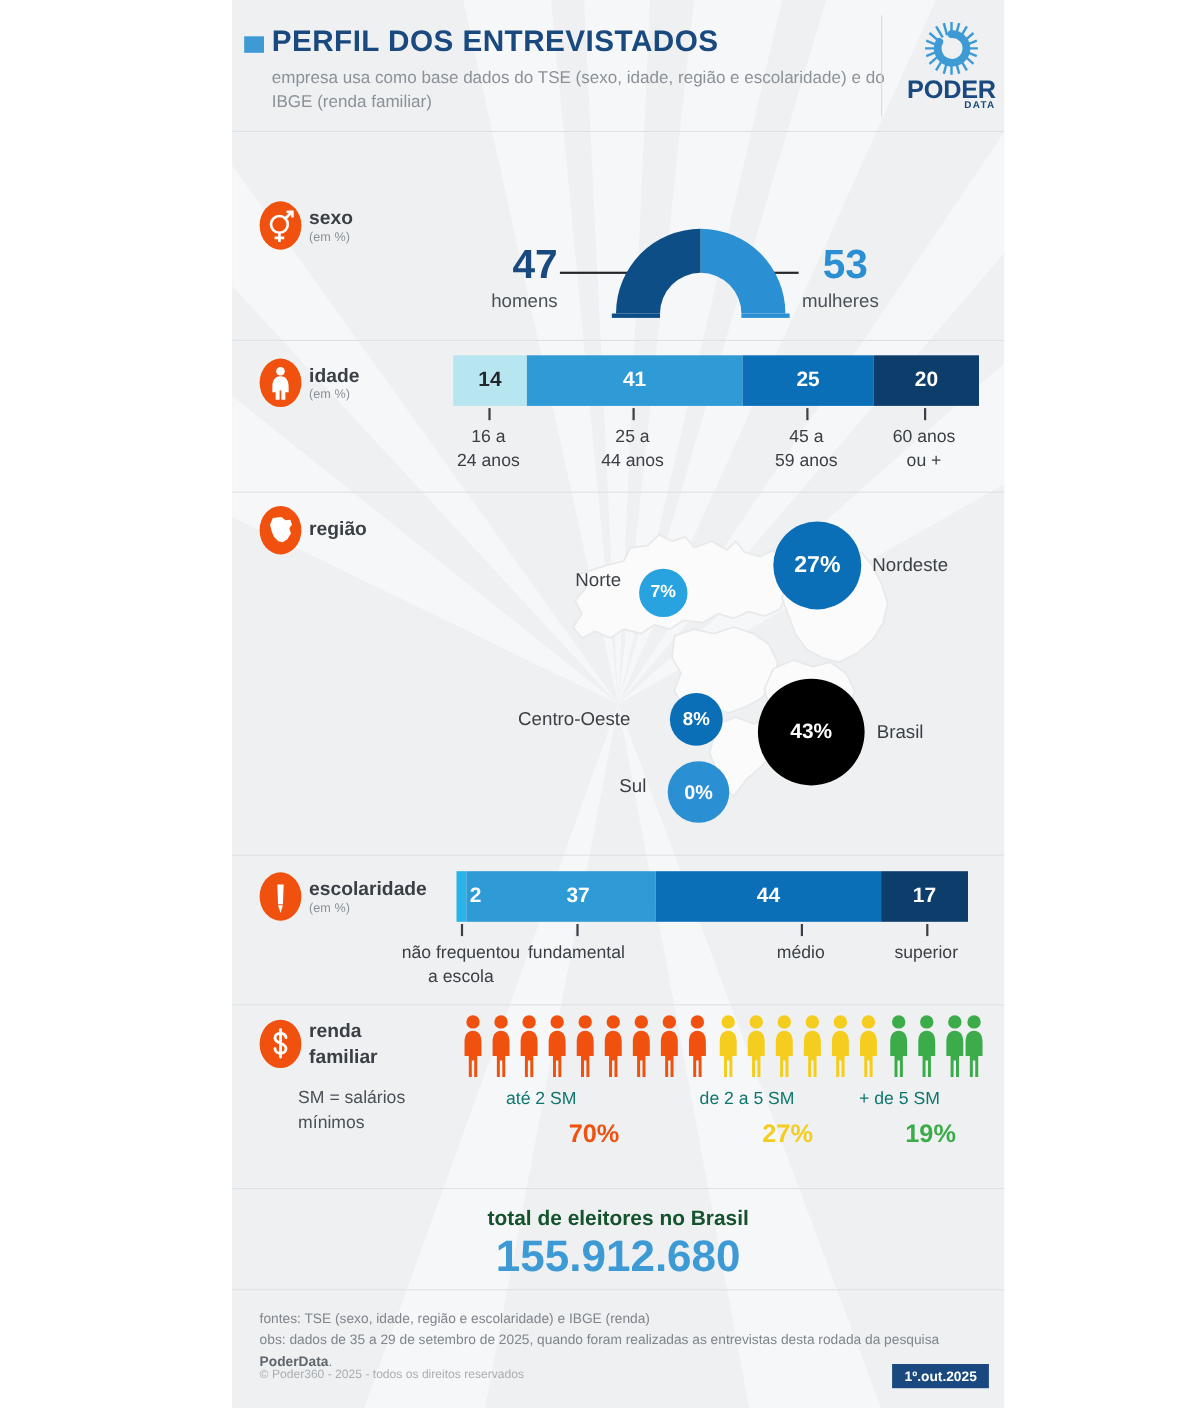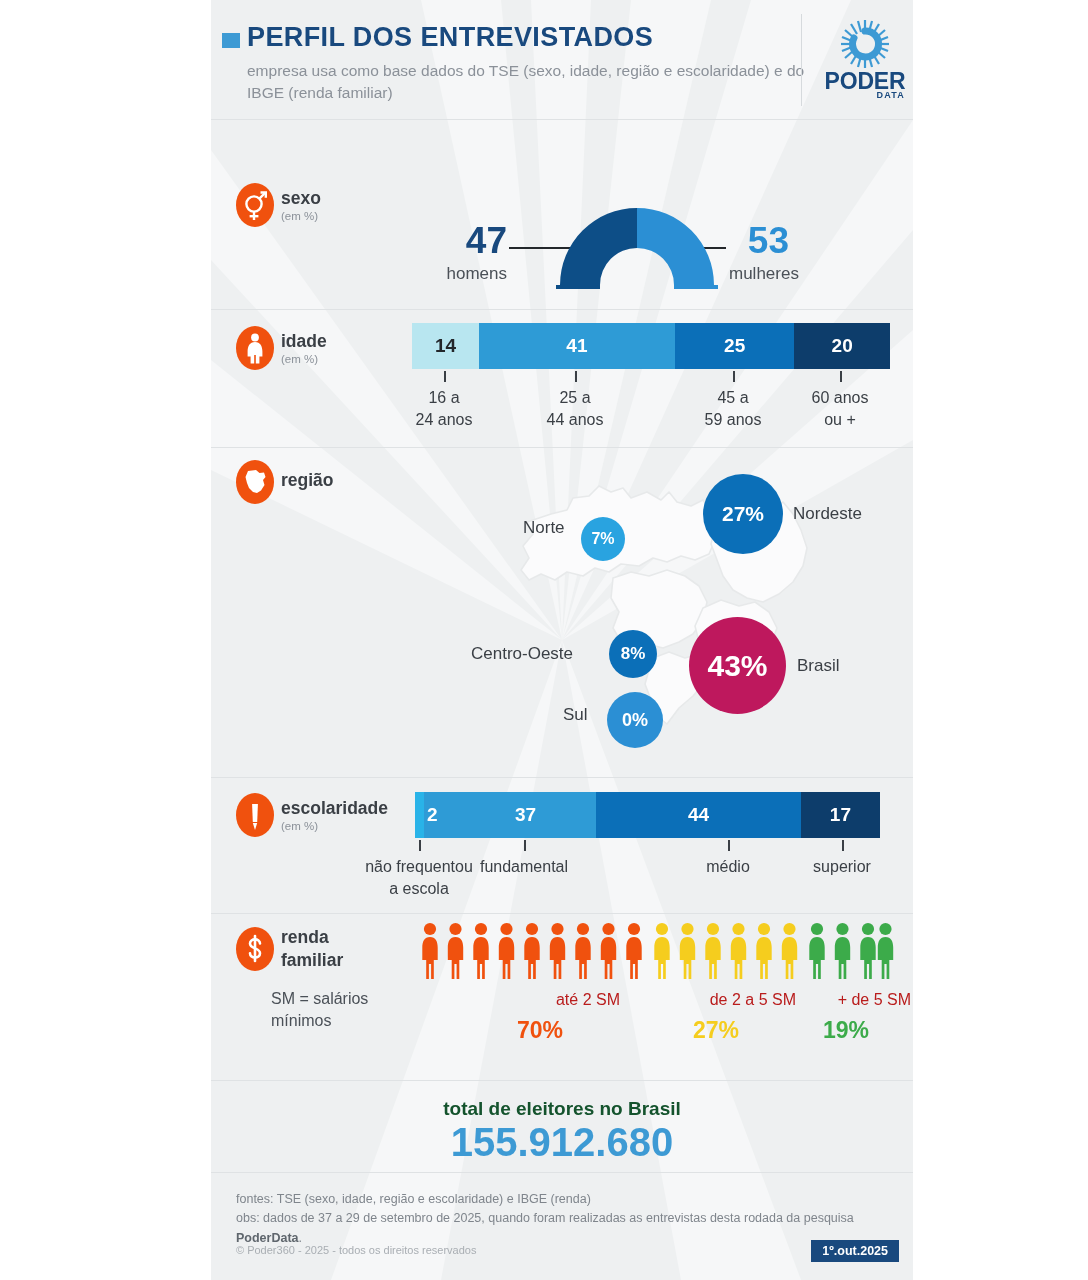--- a/index.html
+++ b/index.html
@@ -65,21 +65,21 @@
   .tick-lbl{position:absolute;font-size:16px;color:#3a3f45;text-align:center;line-height:1.35;}
 
   
   .mapwrap{position:absolute;}
   .bub{position:absolute;border-radius:50%;display:flex;align-items:center;justify-content:center;
         color:#fff;font-weight:bold;}
   .reg-name{position:absolute;font-size:17px;color:#3a3f45;white-space:nowrap;}
 
   
   .people{position:absolute;}
-  .rlbl{position:absolute;font-size:16px;color:#b91c1c;text-align:right;white-space:nowrap;}
+  .rlbl{position:absolute;font-size:16px;color:#0f766e;text-align:left;white-space:nowrap;}
   .rpct{position:absolute;font-size:23px;font-weight:bold;text-align:center;white-space:nowrap;}
   .smnote{position:absolute;font-size:16px;color:#4a5057;line-height:1.4;}
 
   
   .tot-lbl{position:absolute;width:702px;text-align:center;font-size:19px;font-weight:bold;color:#14532d;}
   .tot-num{position:absolute;width:702px;text-align:center;font-size:40px;font-weight:bold;color:#3d9ad4;}
 
   
   .foot{position:absolute;left:25px;font-size:12.5px;color:#7f858c;line-height:1.55;}
   .foot b{color:#5f666d;}
@@ -256,21 +256,21 @@
 
       <div class="reg-name" style="left:14px;top:56px;margin-left:38px;">Norte</div>
       <div class="bub" style="left:110px;top:55px;width:44px;height:44px;background:#29a3e0;font-size:16px;">7%</div>
 
       <div class="bub" style="left:232px;top:12px;width:80px;height:80px;background:#0b6fb8;font-size:21px;">27%</div>
       <div class="reg-name" style="left:322px;top:42px;">Nordeste</div>
 
       <div class="reg-name" style="left:0px;top:182px;">Centro-Oeste</div>
       <div class="bub" style="left:138px;top:168px;width:48px;height:48px;background:#0b6fb8;font-size:17px;">8%</div>
 
-      <div class="bub" style="left:218px;top:155px;width:97px;height:97px;background:#be185d;font-size:30px;">43%</div>
+      <div class="bub" style="left:218px;top:155px;width:97px;height:97px;background:#000000;font-size:19px;">43%</div>
       <div class="reg-name" style="left:326px;top:194px;">Brasil</div>
 
       <div class="reg-name" style="left:92px;top:243px;">Sul</div>
       <div class="bub" style="left:136px;top:230px;width:56px;height:56px;background:#2b8fd4;font-size:18px;">0%</div>
     </div>
   </div>
 
   <div class="sec-line" style="top:777px;"></div>
   <div class="sec" style="top:777px;height:136px;">
 
@@ -377,21 +377,21 @@
   <div class="sec-line" style="top:1080px;"></div>
   <div class="sec" style="top:1080px;height:92px;">
     <div class="tot-lbl" style="top:18px;">total de eleitores no Brasil</div>
     <div class="tot-num" style="top:40px;">155.912.680</div>
   </div>
 
   <div class="sec-line" style="top:1172px;"></div>
   <div class="sec" style="top:1172px;height:108px;">
     <div class="foot" style="top:18px;width:660px;">
       <span>fontes: TSE (sexo, idade, região e escolaridade) e IBGE (renda)</span><br>
-      <span>obs: dados de 37 a 29 de setembro de 2025, quando foram realizadas as entrevistas desta rodada da pesquisa</span>
+      <span>obs: dados de 35 a 29 de setembro de 2025, quando foram realizadas as entrevistas desta rodada da pesquisa</span>
       <b>PoderData</b><span>.</span>
     </div>
     <div class="copy" style="top:72px;">© Poder360 - 2025 - todos os direitos reservados</div>
     <div class="datebox" style="top:68px;">1º.out.2025</div>
   </div>
 
  </div>
 </div>
 
 </body></html>

